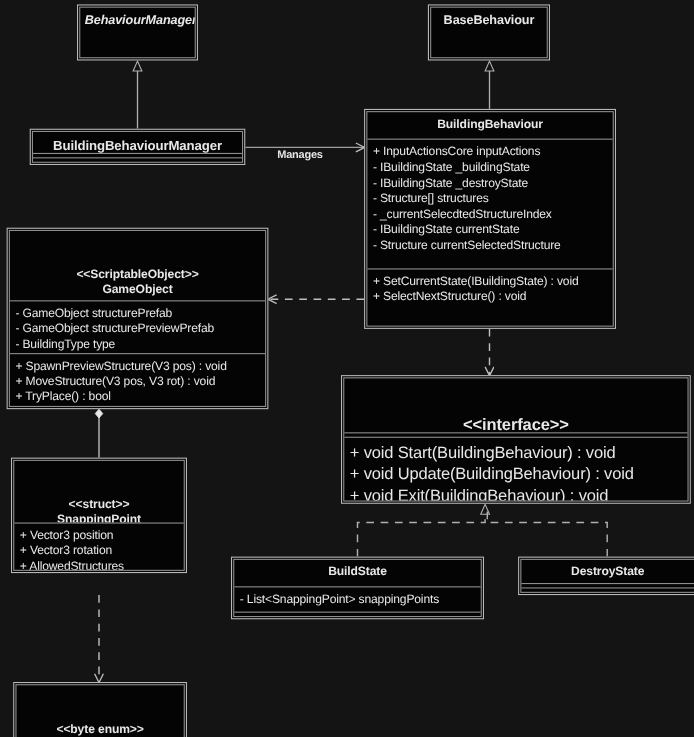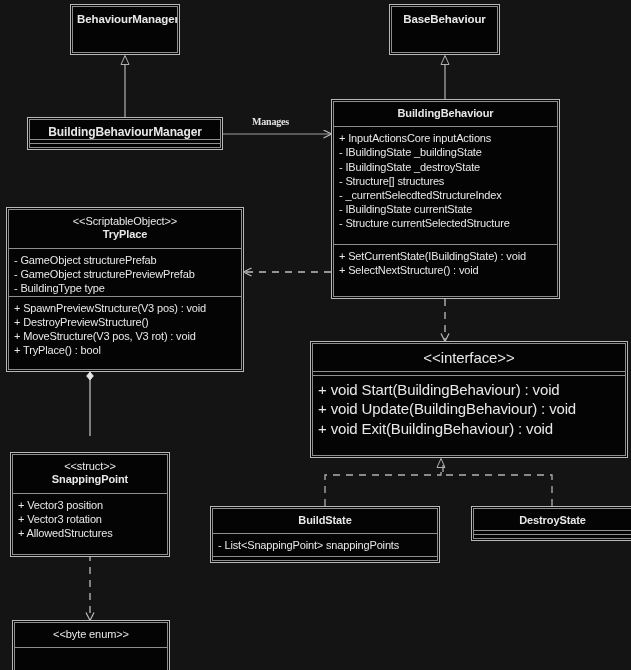--- a/index.html
+++ b/index.html
@@ -67,45 +67,46 @@
   .compartment.thin {
     border-top: 1px solid #8e8e8e;
     height: 4px;
     flex: none;
   }
   .compartment.body div {
     white-space: nowrap;
   }
   .stereotype {
     display: block;
-    font-weight: normal;
+    font-weight: bold;
+    margin-top: 29px;
   }
   .nodename {
     display: block;
     font-weight: bold;
   }
   .edge-label {
     position: absolute;
     background: #141414;
     color: #e4e4e4;
     font-size: 10px;
     font-weight: bold;
     padding: 1px 3px;
     white-space: nowrap;
     letter-spacing: -0.2px;
   }
 
   
-  #n-behaviourmanager { left: 70px;  top: 4px;   width: 110px; height: 51px;  font-size: 11.5px; }
+  #n-behaviourmanager { left: 70px;  top: 4px;   width: 110px; height: 51px;  font-size: 11.5px; font-style: italic; }
   #n-basebehaviour    { left: 389px; top: 4px;   width: 111px; height: 51px;  font-size: 11.5px; }
   #n-bbmanager        { left: 27px;  top: 117px; width: 196px; height: 33px;  font-size: 12px;  }
   #n-buildingbehaviour{ left: 331px; top: 99px;  width: 229px; height: 200px; font-size: 11px;  }
   #n-structure        { left: 6px;   top: 207px; width: 238px; height: 165px; font-size: 11px;  }
   #n-ibuildingstate   { left: 310px; top: 341px; width: 318px; height: 117px; font-size: 15px;  }
-  #n-snappingpoint    { left: 10px;  top: 452px; width: 160px; height: 105px; font-size: 11px;  }
+  #n-snappingpoint    { left: 10px;  top: 416px; width: 160px; height: 105px; font-size: 11px;  }
   #n-buildstate       { left: 210px; top: 506px; width: 230px; height: 57px;  font-size: 11px;  }
   #n-destroystate     { left: 471px; top: 506px; width: 163px; height: 35px;  font-size: 11px;  }
   #n-allowedstructures{ left: 12px;  top: 620px; width: 158px; height: 58px;  font-size: 11px;  }
 
   #n-buildingbehaviour .compartment.body.attrs { flex: none; height: 118px; }
   #n-structure .compartment.body.attrs { flex: none; height: 48px; }
   #n-ibuildingstate .compartment.title { padding-bottom: 4px; }
 </style>
 </head>
 <body>
@@ -206,30 +207,29 @@
         <div>+ SetCurrentState(IBuildingState) : void</div>
         <div>+ SelectNextStructure() : void</div>
       </div>
     </div>
   </div>
 
   <div class="node" id="n-structure">
     <div class="inner">
       <div class="compartment title">
         <span class="stereotype">&lt;&lt;ScriptableObject&gt;&gt;</span>
-        <span class="nodename">TryPlace</span>
+        <span class="nodename">GameObject</span>
       </div>
       <div class="compartment body attrs">
         <div>- GameObject structurePrefab</div>
         <div>- GameObject structurePreviewPrefab</div>
         <div>- BuildingType type</div>
       </div>
       <div class="compartment body ops">
         <div>+ SpawnPreviewStructure(V3 pos) : void</div>
-        <div>+ DestroyPreviewStructure()</div>
         <div>+ MoveStructure(V3 pos, V3 rot) : void</div>
         <div>+ TryPlace() : bool</div>
       </div>
     </div>
   </div>
 
   <div class="node" id="n-ibuildingstate">
     <div class="inner">
       <div class="compartment title">
         <span class="stereotype">&lt;&lt;interface&gt;&gt;</span>
@@ -281,15 +281,15 @@
 
   <div class="node" id="n-allowedstructures">
     <div class="inner">
       <div class="compartment title">
         <span class="stereotype">&lt;&lt;byte enum&gt;&gt;</span>
       </div>
       <div class="compartment thin"></div>
     </div>
   </div>
 
-  <div class="edge-label" style="left:249px; top:115px;font-family:Liberation Serif, serif;">Manages</div>
+  <div class="edge-label" style="left:249px; top:135px;">Manages</div>
 
 </div>
 
 </body></html>

